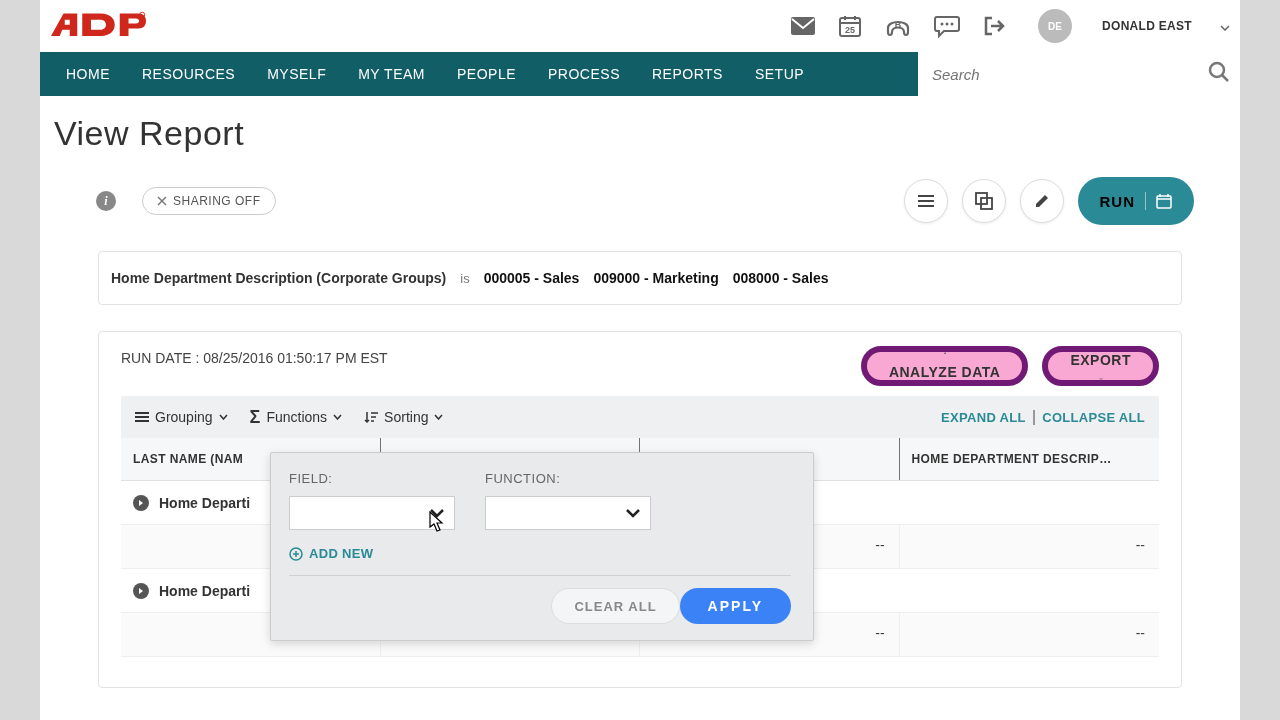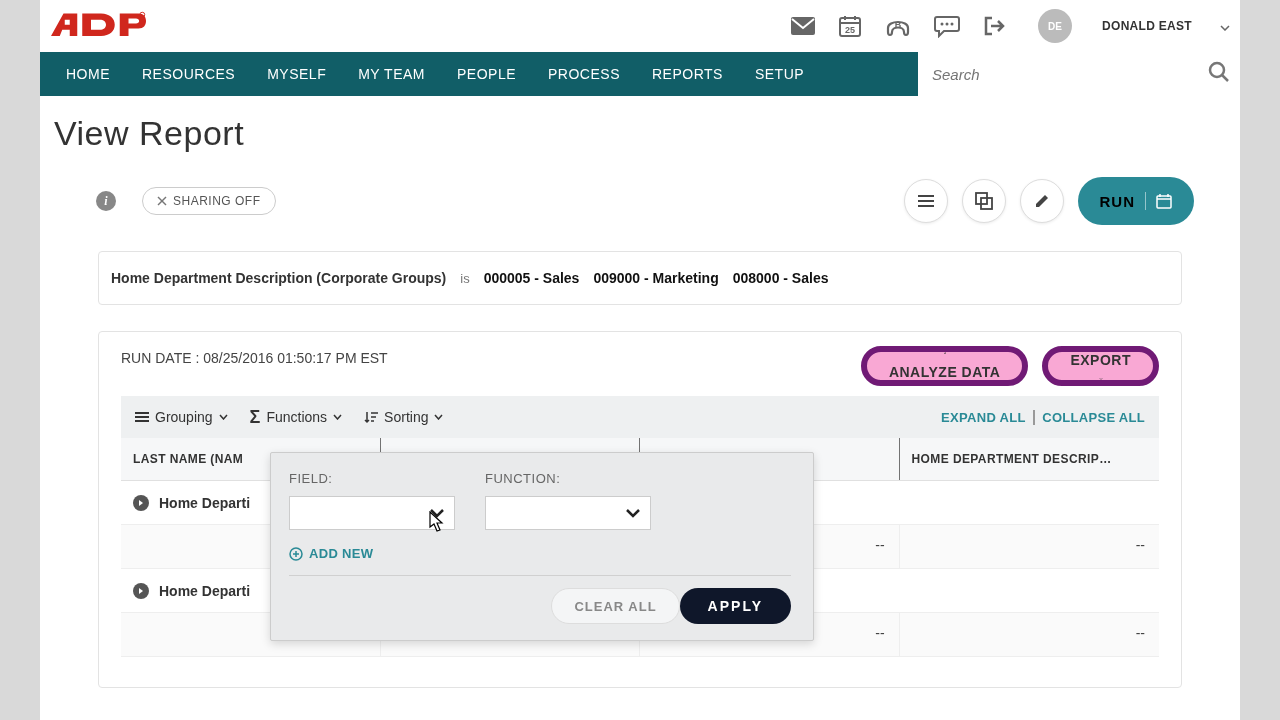--- a/index.html
+++ b/index.html
@@ -56,21 +56,21 @@
 
 .popover { position: absolute; top: 452px; left: 270px; width: 544px; background: #e9eaeb; border: 1px solid #ccc; border-radius: 2px; padding: 18px 22px 16px 18px; box-shadow: 0 3px 10px rgba(0,0,0,.15); z-index: 50;}
 .pop-row { display: flex; gap: 30px; }
 .pop-col { display: flex; flex-direction: column; }
 .pop-label { font-size: 13px; color: #666; letter-spacing: .5px; margin-bottom: 10px;}
 .pop-select { width: 166px; height: 34px; background: #fff; border: 1px solid #ccc; display: flex; align-items: center; justify-content: flex-end; padding: 0 10px; cursor: pointer;}
 .add-new { color: #2a8a96; font-size: 13px; font-weight: 700; margin-top: 16px; display: flex; align-items: center; gap: 6px; cursor: pointer; letter-spacing: .3px;}
 .pop-hr { height: 1px; background: #d0d0d0; margin: 14px 0 12px 0; }
 .pop-actions { display: flex; justify-content: flex-end; align-items: center; }
 .clear-all { background: #f4f5f6; border: 1px solid #ddd; border-radius: 20px; height: 36px; padding: 0 22px; font-size: 13px; font-weight: 600; color: #888; letter-spacing: 1px; cursor: pointer;}
-.apply-btn { background: #0f172a; color: #fff; border: none; border-radius: 20px; height: 36px; padding: 0 28px; font-size: 14px; font-weight: 700; letter-spacing: 2px; cursor: pointer;}
+.apply-btn { background: #3b82f6; color: #fff; border: none; border-radius: 20px; height: 36px; padding: 0 28px; font-size: 14px; font-weight: 700; letter-spacing: 2px; cursor: pointer;}
 .cursor { position: absolute; top: 511px; left: 429px; z-index: 60; pointer-events: none;}
 </style>
 </head>
 <body>
 
 <div class="app">
   <div class="topbar">
     <div class="logo">
       <svg viewBox="0 0 160 56" width="100" height="36">
         <g fill="#d0271d">

